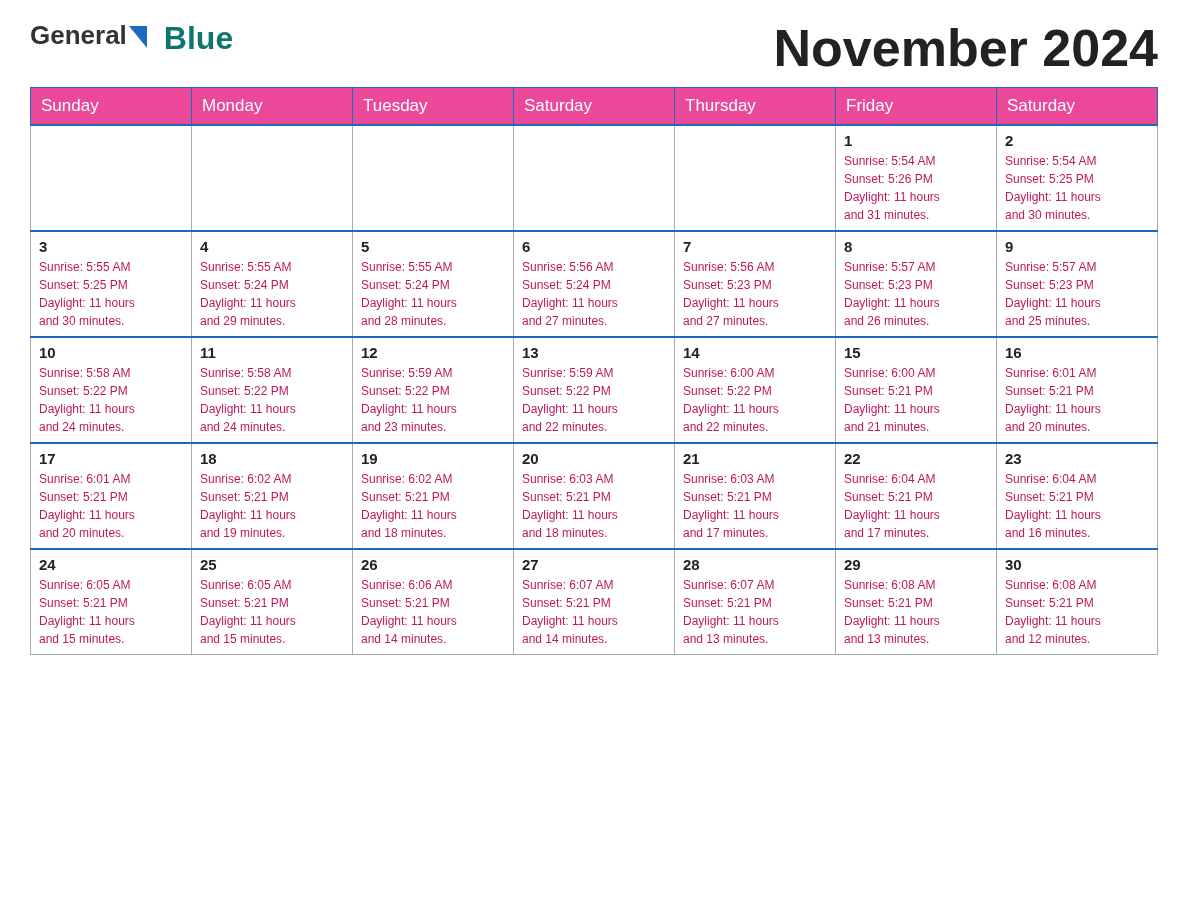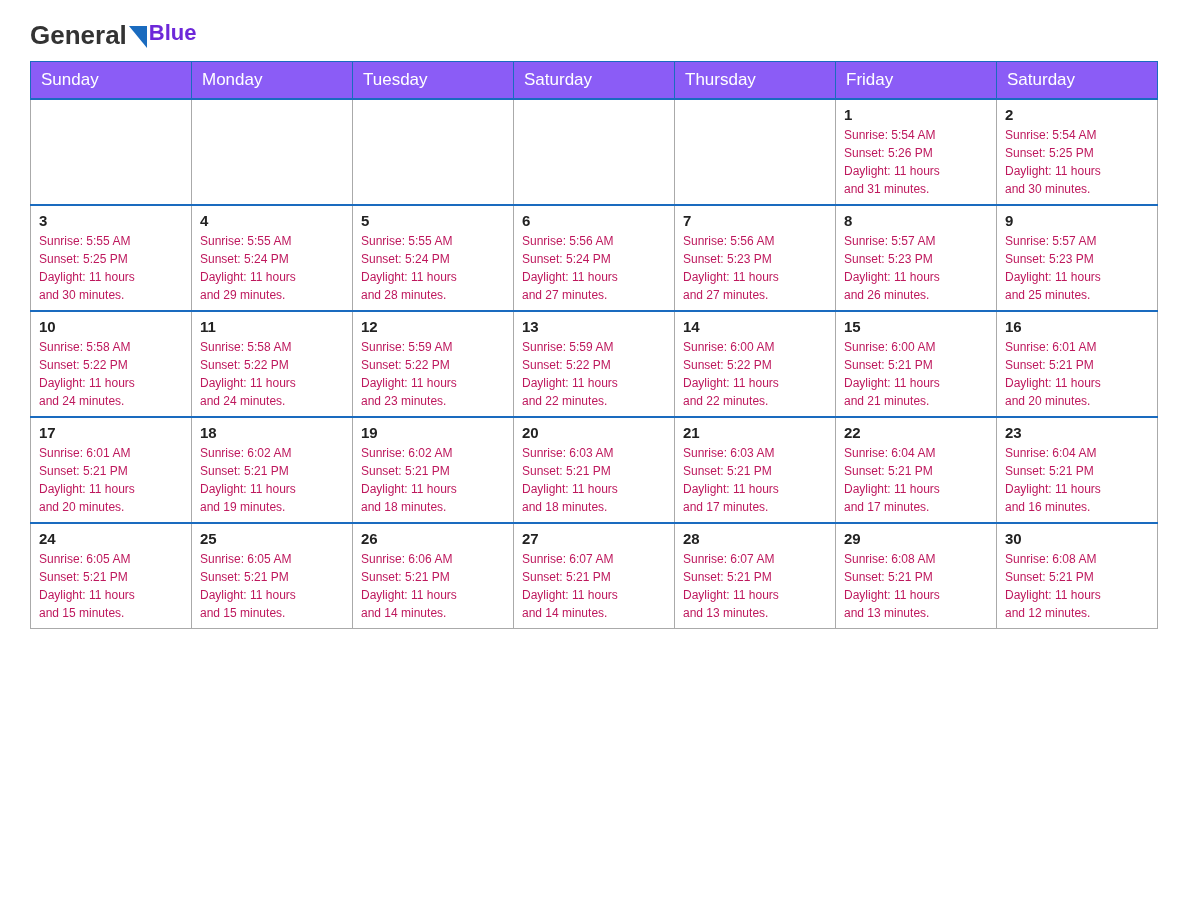--- a/index.html
+++ b/index.html
@@ -33,24 +33,24 @@
     .logo-triangle {
       width: 0;
       height: 0;
       border-left: 18px solid transparent;
       border-right: 0px solid transparent;
       border-top: 22px solid #1a6bbf;
       margin-left: 2px;
       margin-top: 2px;
     }
     .logo-blue {
-      font-size: 22px;
+      font-size: 32px;
       font-weight: bold;
-      color: #6d28d9;
-      margin-left: 2px;
+      color: #0f766e;
+      margin-left: 17px;
     }
     .title-block {
       text-align: right;
     }
     .month-title {
       font-size: 52px;
       font-weight: bold;
       color: #222;
       line-height: 1.1;
     }
@@ -58,21 +58,21 @@
       font-size: 22px;
       color: #555;
       margin-top: 4px;
     }
     .calendar {
       width: 100%;
       border-collapse: collapse;
       margin-top: 10px;
     }
     .calendar th {
-      background-color: #8b5cf6;
+      background-color: #ec4899;
       color: #fff;
       font-size: 17px;
       font-weight: normal;
       padding: 8px 10px;
       text-align: left;
       border: 1px solid #1a6bbf;
     }
     .calendar td {
       vertical-align: top;
       padding: 6px 8px;
@@ -107,20 +107,21 @@
 
 <div class="header">
   <div class="logo">
     <div class="logo-top">
       <span class="logo-general">General</span>
       <div class="logo-triangle"></div>
     </div>
     <span class="logo-blue">Blue</span>
   </div>
   <div class="title-block">
+    <div class="month-title">November 2024</div>
   </div>
 </div>
 
 <table class="calendar">
   <thead>
     <tr>
     <th>Sunday</th>
         <th>Monday</th>
         <th>Tuesday</th>
         <th>Saturday</th>

